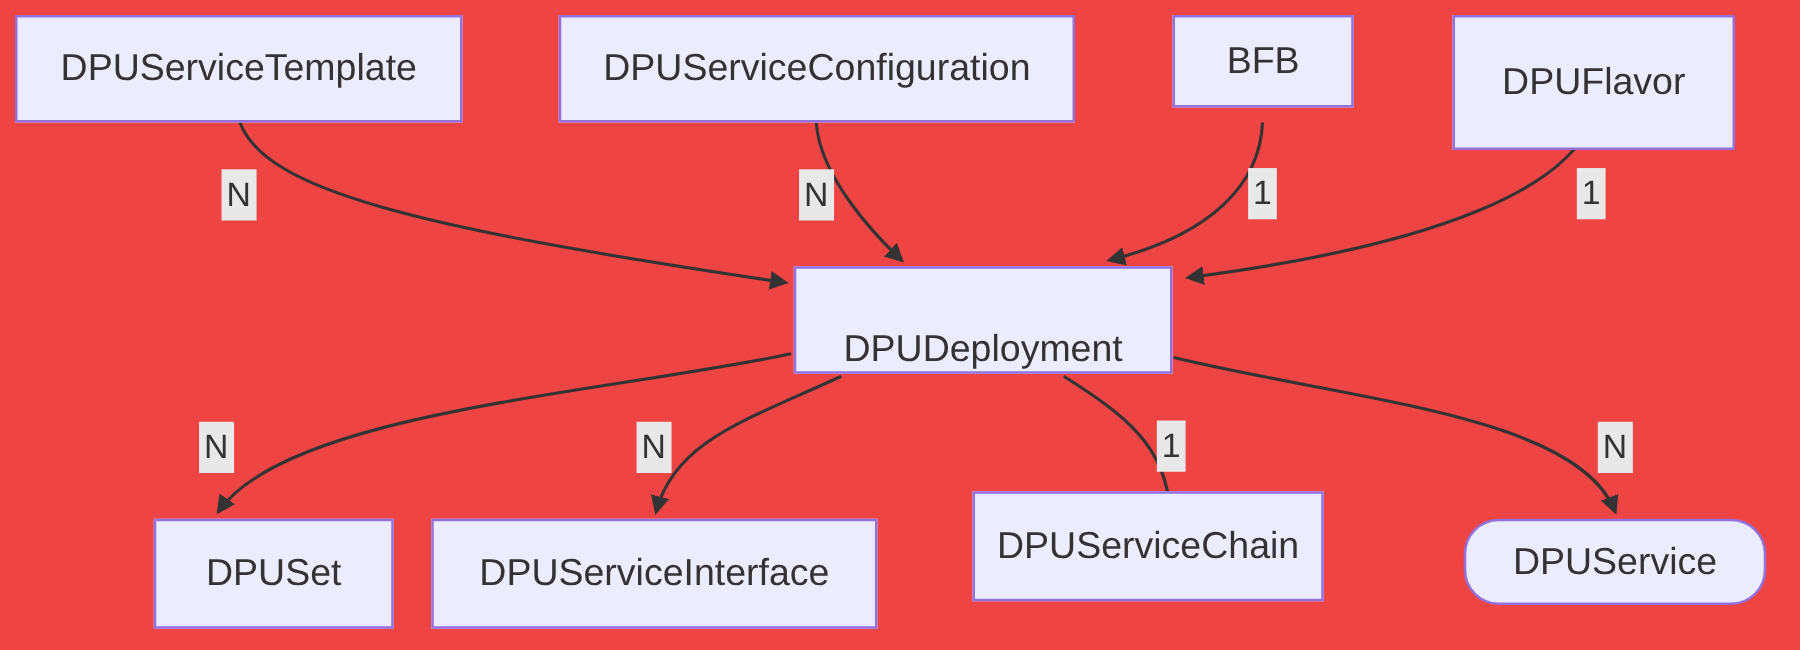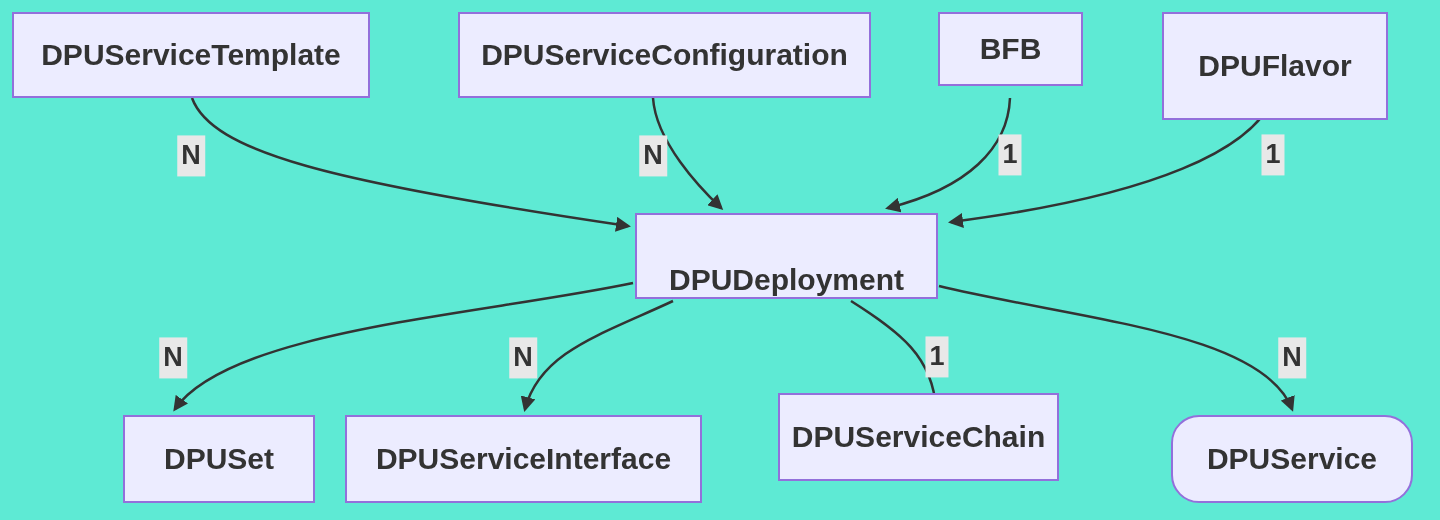--- a/index.html
+++ b/index.html
@@ -1,23 +1,22 @@
 <!DOCTYPE html>
 <html><head>
 <meta charset="utf-8">
 <style>
   html, body { margin: 0; padding: 0; background: #000; }
   .canvas {
     position: relative;
     width: 1440px;
     height: 520px;
-    background: #5eead4;
+    background: #ef4444;
     overflow: hidden;
     font-family: "Liberation Sans", "DejaVu Sans", sans-serif;
-    font-weight: bold;
   }
   .edge-layer {
     position: absolute;
     left: 0; top: 0;
     width: 1440px; height: 520px;
   }
   .edge-path {
     fill: none;
     stroke-width: 2.5px;
   }
@@ -38,28 +37,28 @@
     transform: translate(-50%, -50%);
     background: #e8e8e8;
     color: #333333;
     font-size: 27px;
     line-height: 1.45;
     padding: 1px 4px;
     text-align: center;
   }
   
   .n-template  { left: 12px;   top: 12px;  width: 358px; height: 86px; }
-  .n-config    { left: 458px;  top: 12px;  width: 413px; height: 86px; }
+  .n-config    { left: 447px;  top: 12px;  width: 413px; height: 86px; }
   .n-bfb       { left: 938px;  top: 12px;  width: 145px; height: 74px; }
   .n-flavor    { left: 1162px; top: 12px;  width: 226px; height: 108px; align-items: center; }
   .n-deploy    { left: 635px;  top: 213px; width: 303px; height: 86px; align-items: flex-end; }
   .n-set       { left: 78px;   top: 415px; width: 192px; height: 88px; margin-left: 45px; }
   .n-iface     { left: 345px;  top: 415px; width: 357px; height: 88px; }
   .n-chain     { left: 778px;  top: 393px; width: 281px; height: 88px; }
-  .n-service   { left: 1171px; top: 415px; width: 242px; height: 88px; border-radius: 28px; }
+  .n-service   { left: 1171px; top: 415px; width: 242px; height: 69px; border-radius: 28px; }
   
   .l-e0 { left: 191px;  top: 156px; }
   .l-e1 { left: 653px;  top: 156px; }
   .l-e2 { left: 1010px; top: 155px; }
   .l-e3 { left: 1273px; top: 155px; }
   .l-e4 { left: 173px;  top: 358px; }
   .l-e5 { left: 523px;  top: 358px; }
   .l-e6 { left: 937px;  top: 357px; }
   .l-e7 { left: 1292px; top: 358px; }
 </style>

